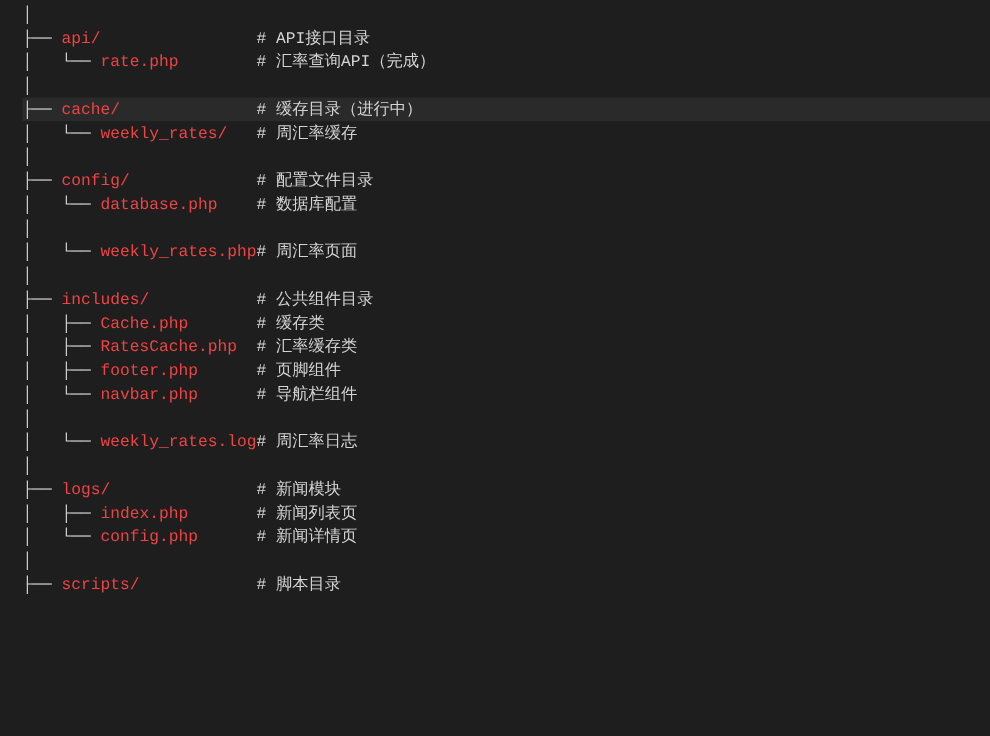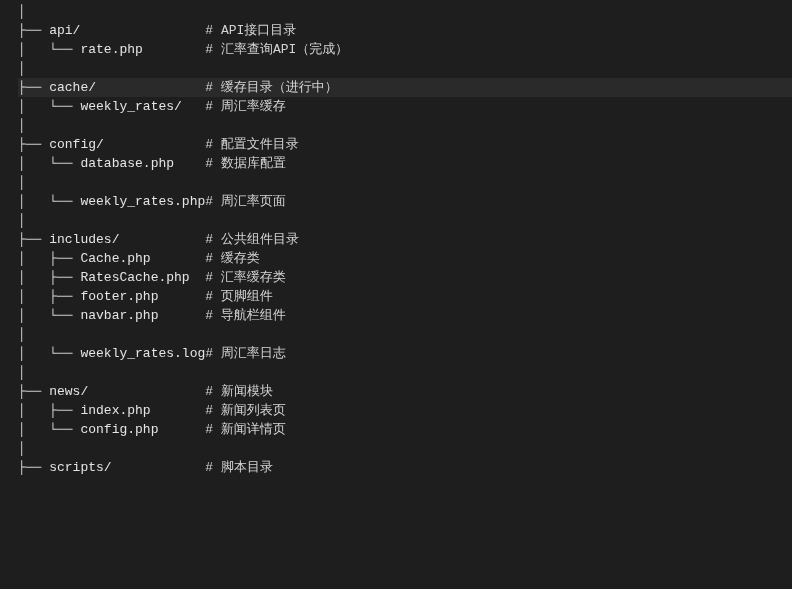--- a/index.html
+++ b/index.html
@@ -20,21 +20,21 @@
     .line {
       white-space: pre;
     }
     .highlighted {
       background: #2a2a2a;
     }
     .tree {
       color: #d4d4d4;
     }
     .name {
-      color: #e5e5e5;
+      color: #ef4444;
       margin-top: 40px;
     }
     .comment {
       color: #d4d4d4;
     }
   </style>
 </head>
 <body>
 
 <div id="tree-container">
@@ -51,18 +51,18 @@
     <div class="line"><span class="tree">│   └── </span><span class="name">weekly_rates.php</span><span></span><span class="comment"># </span><span class="comment">周汇率页面</span></div>
     <div class="line"><span class="tree">│</span><span class="name"></span><span></span><span class="comment"></span><span class="comment"></span></div>
     <div class="line"><span class="tree">├── </span><span class="name">includes/</span><span>           </span><span class="comment"># </span><span class="comment">公共组件目录</span></div>
     <div class="line"><span class="tree">│   ├── </span><span class="name">Cache.php</span><span>       </span><span class="comment"># </span><span class="comment">缓存类</span></div>
     <div class="line"><span class="tree">│   ├── </span><span class="name">RatesCache.php</span><span>  </span><span class="comment"># </span><span class="comment">汇率缓存类</span></div>
     <div class="line"><span class="tree">│   ├── </span><span class="name">footer.php</span><span>      </span><span class="comment"># </span><span class="comment">页脚组件</span></div>
     <div class="line"><span class="tree">│   └── </span><span class="name">navbar.php</span><span>      </span><span class="comment"># </span><span class="comment">导航栏组件</span></div>
     <div class="line"><span class="tree">│</span><span class="name"></span><span></span><span class="comment"></span><span class="comment"></span></div>
     <div class="line"><span class="tree">│   └── </span><span class="name">weekly_rates.log</span><span></span><span class="comment"># </span><span class="comment">周汇率日志</span></div>
     <div class="line"><span class="tree">│</span><span class="name"></span><span></span><span class="comment"></span><span class="comment"></span></div>
-    <div class="line"><span class="tree">├── </span><span class="name">news/</span><span>               </span><span class="comment"># </span><span class="comment">新闻模块</span></div>
+    <div class="line"><span class="tree">├── </span><span class="name">logs/</span><span>               </span><span class="comment"># </span><span class="comment">新闻模块</span></div>
     <div class="line"><span class="tree">│   ├── </span><span class="name">index.php</span><span>       </span><span class="comment"># </span><span class="comment">新闻列表页</span></div>
     <div class="line"><span class="tree">│   └── </span><span class="name">config.php</span><span>      </span><span class="comment"># </span><span class="comment">新闻详情页</span></div>
     <div class="line"><span class="tree">│</span><span class="name"></span><span></span><span class="comment"></span><span class="comment"></span></div>
     <div class="line"><span class="tree">├── </span><span class="name">scripts/</span><span>            </span><span class="comment"># </span><span class="comment">脚本目录</span></div>
   </div>
 
 </body></html>

